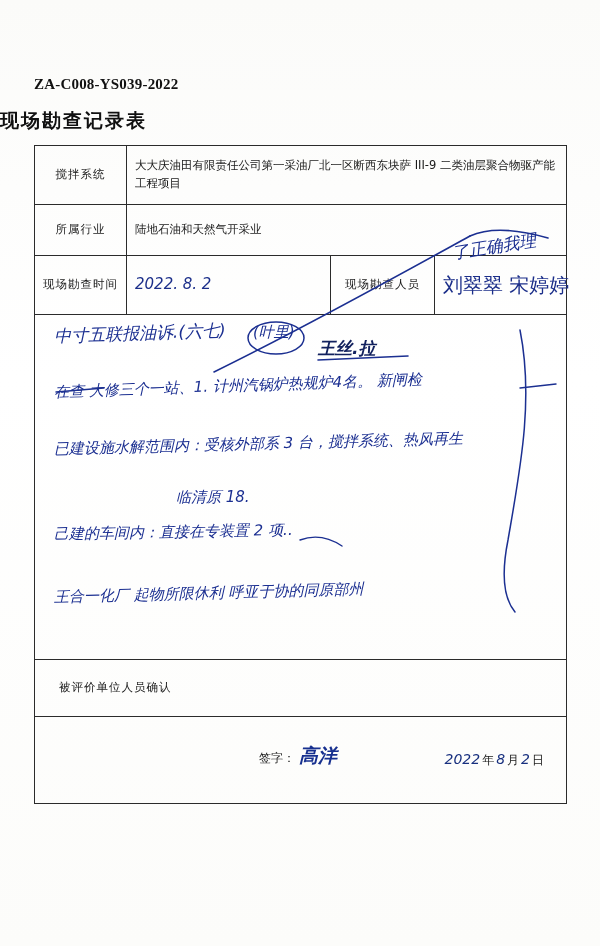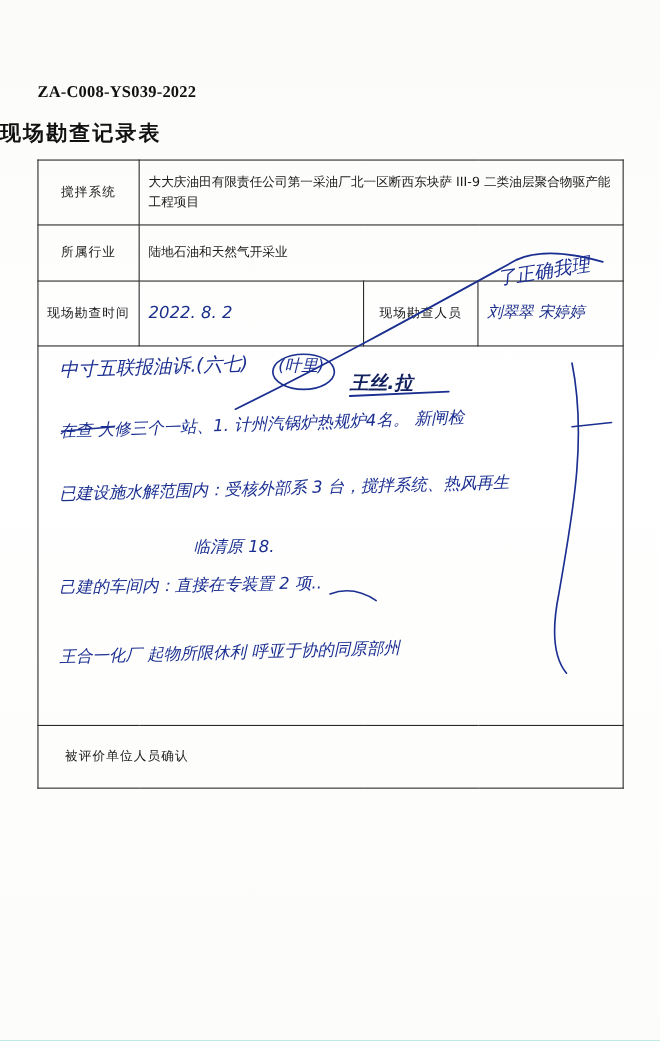--- a/index.html
+++ b/index.html
@@ -13,21 +13,21 @@
     position: relative;
     font-family: "Liberation Serif", serif;
     color: #111;
     overflow: hidden;
   }
   .page {
     position: absolute;
     left: 0; top: 0;
     width: 600px;
     height: 946px;
-    background: #14b8a6;
+    background: #0ea5e9;
   }
   
   .scan-tint {
     position: absolute;
     inset: 0;
     background: linear-gradient(180deg, #fbfbf9 0%, #ffffff 40%, #fcfcfa 100%);
     pointer-events: none;
   }
   .doc-code {
     position: absolute;
@@ -178,29 +178,42 @@
         <td class="label">所属行业</td>
         <td class="value" colspan="3">陆地石油和天然气开采业</td>
       </tr>
       <tr class="row-time">
         <td class="label">现场勘查时间</td>
         <td class="value">
           <span class="hand" style="font-size:15px; font-style:italic;">2022. 8. 2</span>
         </td>
         <td class="label-mid">现场勘查人员</td>
         <td class="value">
-          <span class="hand" style="font-size:14px; font-style:italic;">刘翠翠  宋婷婷</span>
+          <span class="hand" style="font-size:20px; ">刘翠翠  宋婷婷</span>
         </td>
       </tr>
       <tr class="row-hand">
         <td colspan="4"></td>
       </tr>
       <tr class="row-confirm">
         <td colspan="4">
           <span class="confirm-text">被评价单位人员确认</span>
+        </td>
+      </tr>
+      <tr class="row-sign">
+        <td colspan="4">
+          <div class="sig-cell-wrap">
+            <div class="footer-sign">
+              <span class="sign-label">签字：</span>
+              <span class="hw" style="left:256px; top:18px; font-size:19px; font-style:italic; font-weight:bold;">高洋</span>
+              <span class="date-line">
+                <span class="date-num">2022</span><span>年</span><span class="date-num">8</span><span>月</span><span class="date-num">2</span><span>日</span>
+              </span>
+            </div>
+          </div>
         </td>
       </tr>
     </tbody>
   </table>
 
   <div class="overlay">
 
     <span class="hw hw-blue" style="left:452px; top:242px; font-size:17px; font-style:italic; transform: rotate(-9deg);">了正确我理</span>
 
     <span class="hw hw-blue" style="left:54px; top:325px; font-size:17px; font-style:italic; transform: rotate(-2deg);">中寸五联报油诉.(六七)</span>

